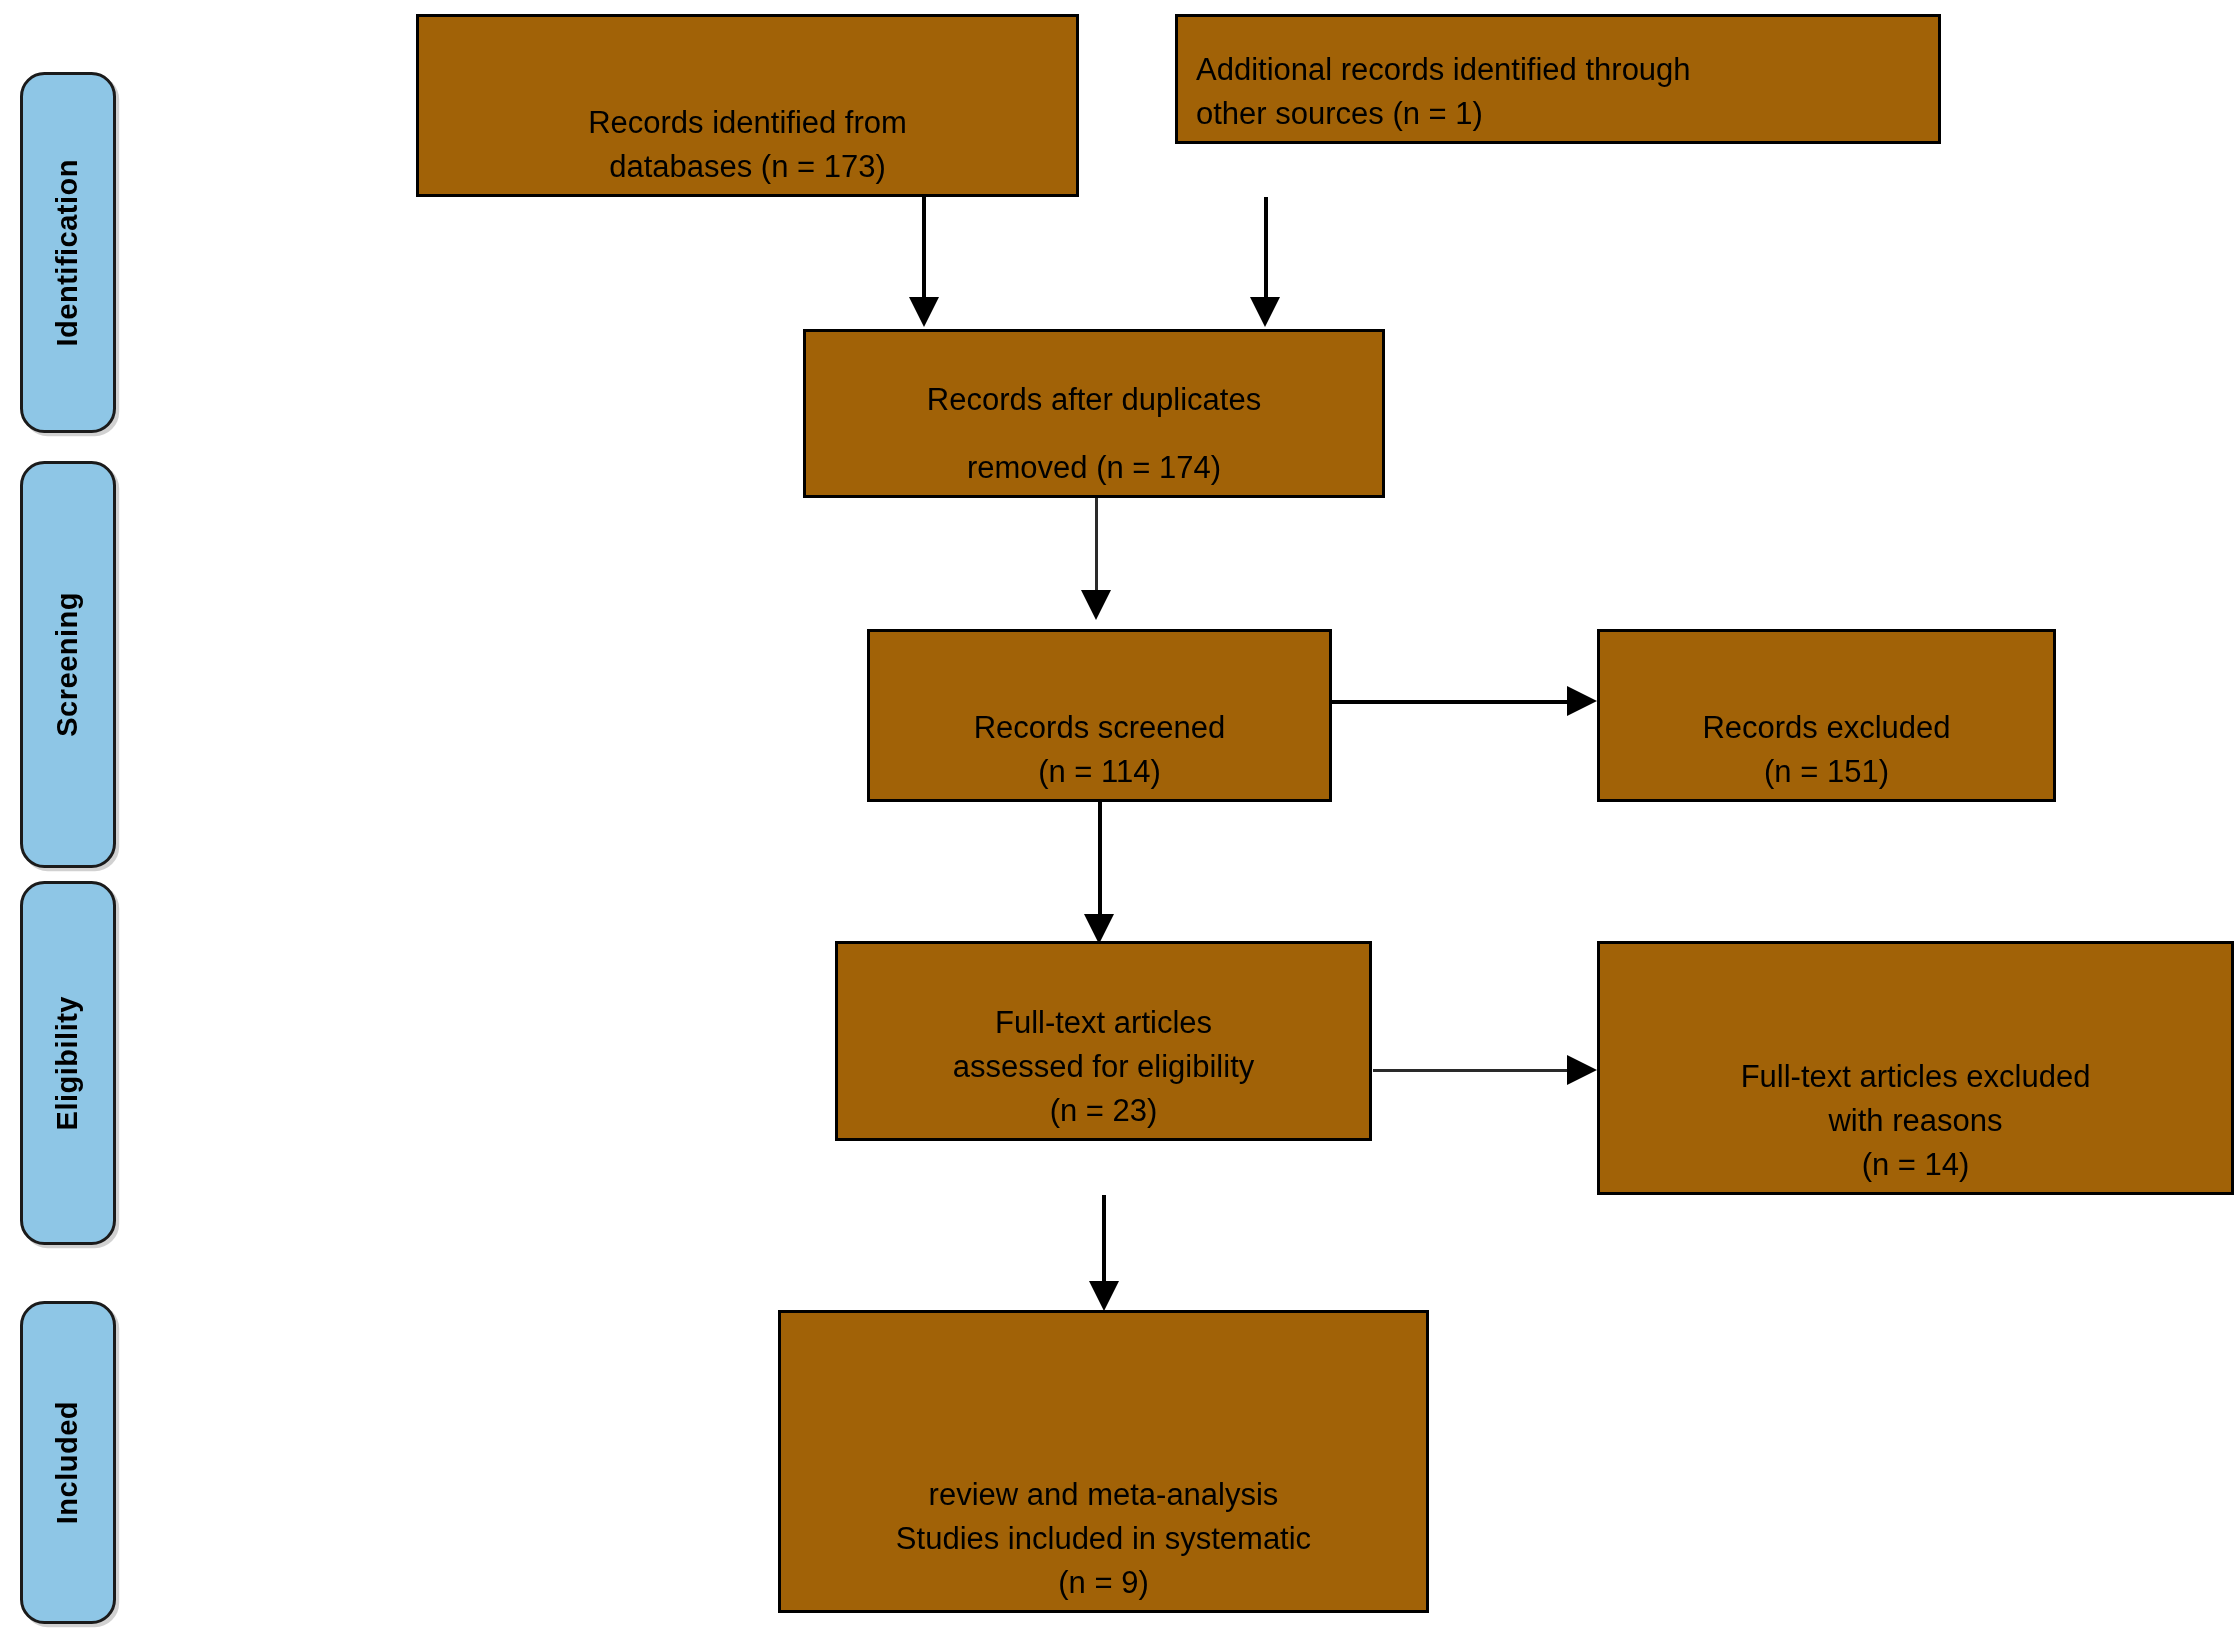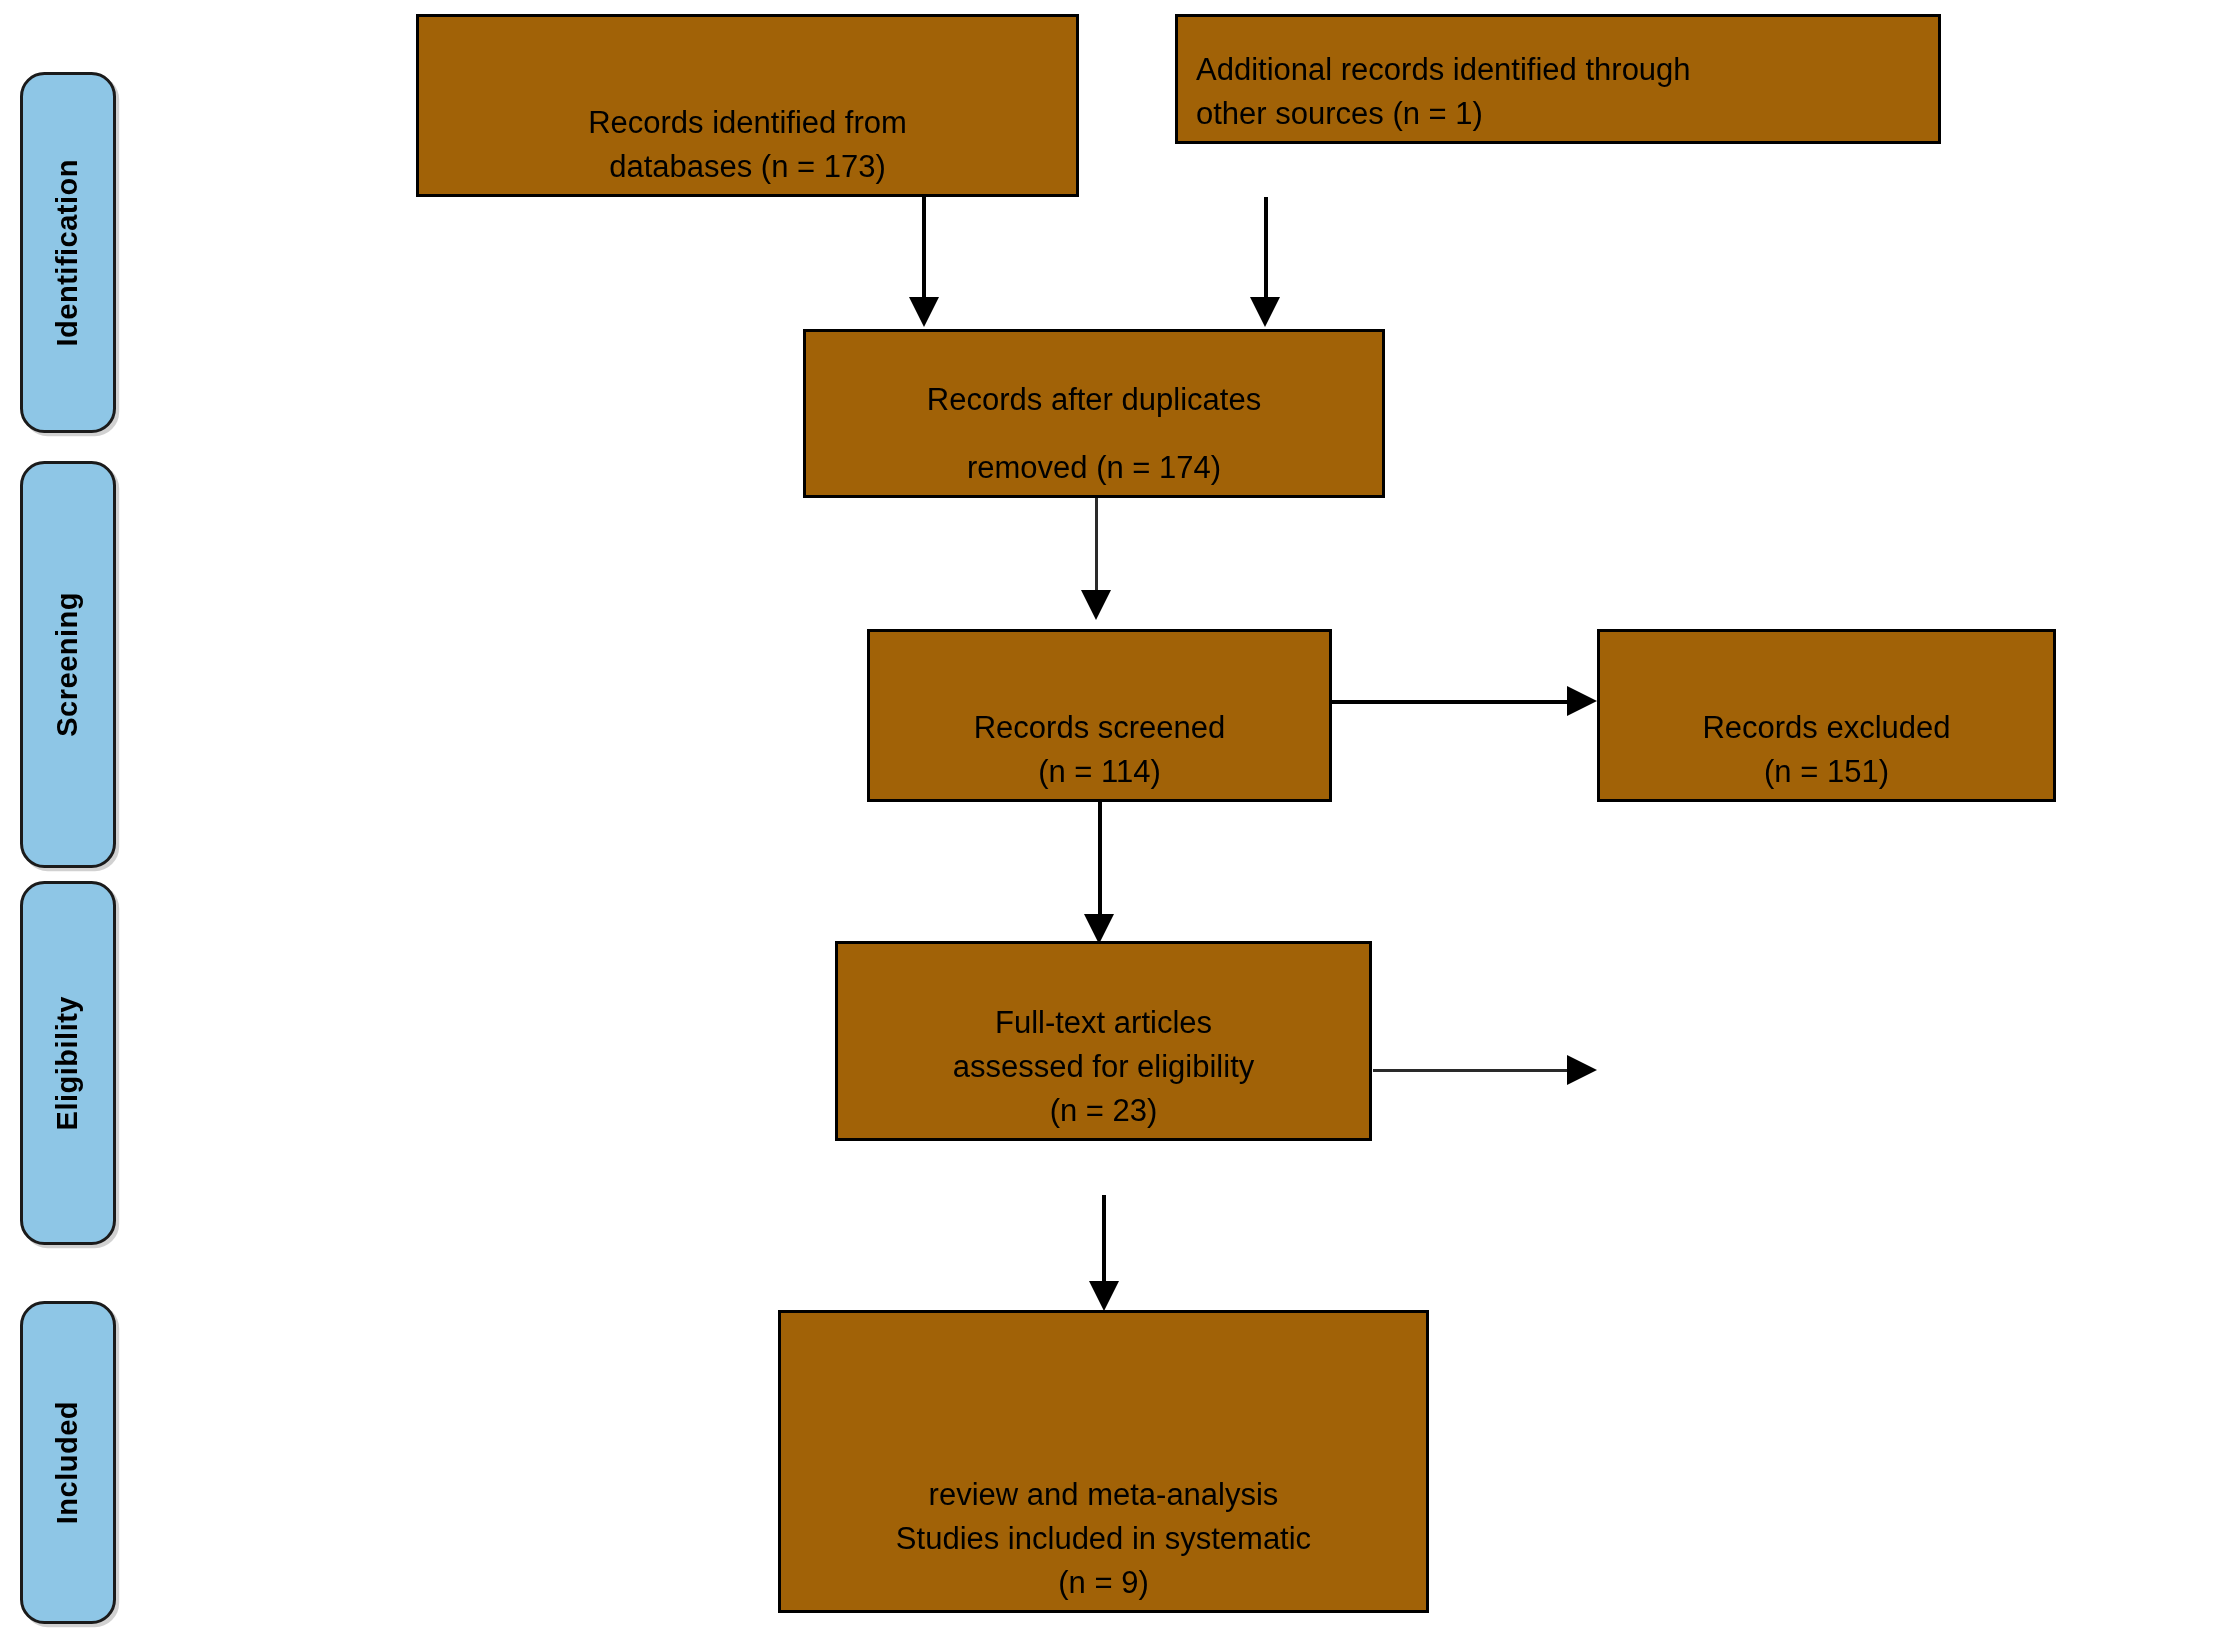--- a/index.html
+++ b/index.html
@@ -160,20 +160,25 @@
 
   <div class="conn-v" style="left:1098px; top:802px; height:135px;"></div>
   <div class="arrow-down" style="left:1084px; top:914px;"></div>
 
   <div class="flow-box" style="left:835px; top:941px; width:537px; height:200px;">
     <div class="line">Full-text articles</div>
     <div class="line">assessed for eligibility</div>
     <div class="line">(n = 23)</div>
   </div>
 
+  <div class="flow-box" style="left:1597px; top:941px; width:637px; height:254px;">
+    <div class="line">Full-text articles excluded</div>
+    <div class="line">with reasons</div>
+    <div class="line">(n = 14)</div>
+  </div>
 
   <div class="conn-h thin" style="left:1373px; top:1069px; width:196px;"></div>
   <div class="arrow-right" style="left:1567px; top:1055px;"></div>
 
   <div class="conn-v" style="left:1102px; top:1195px; height:112px;"></div>
   <div class="arrow-down" style="left:1089px; top:1281px;"></div>
 
   <div class="flow-box" style="left:778px; top:1310px; width:651px; height:303px;">
     <div class="line">review and meta-analysis</div>
     <div class="line">Studies included in systematic</div>

